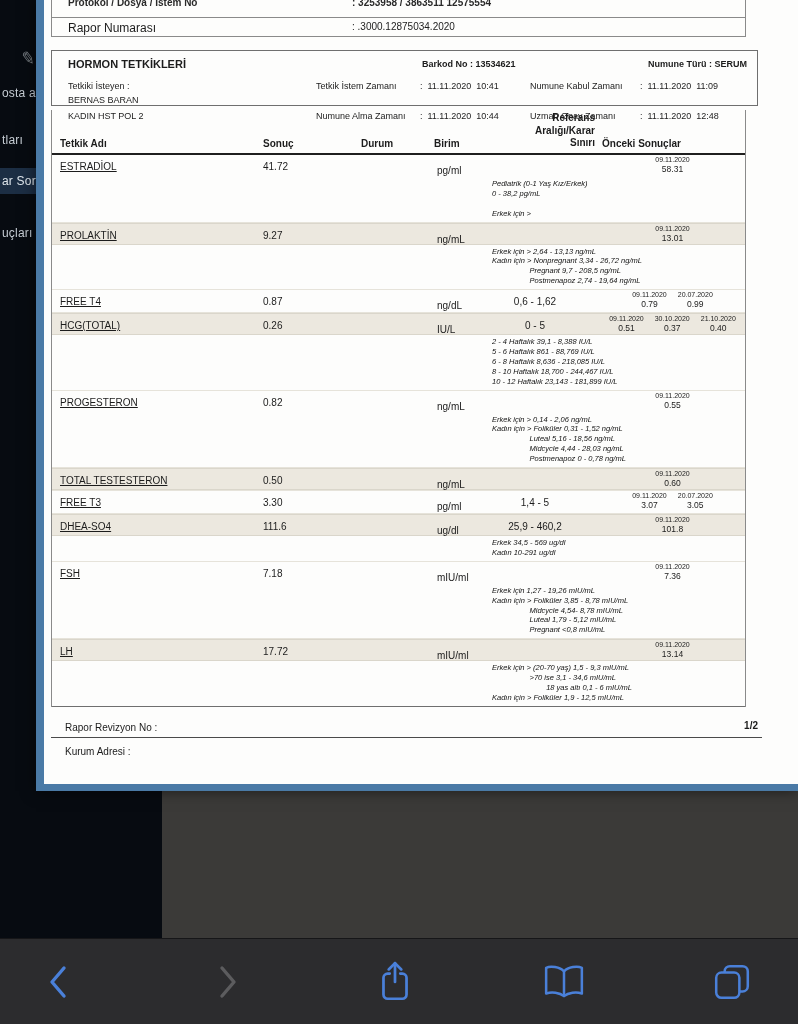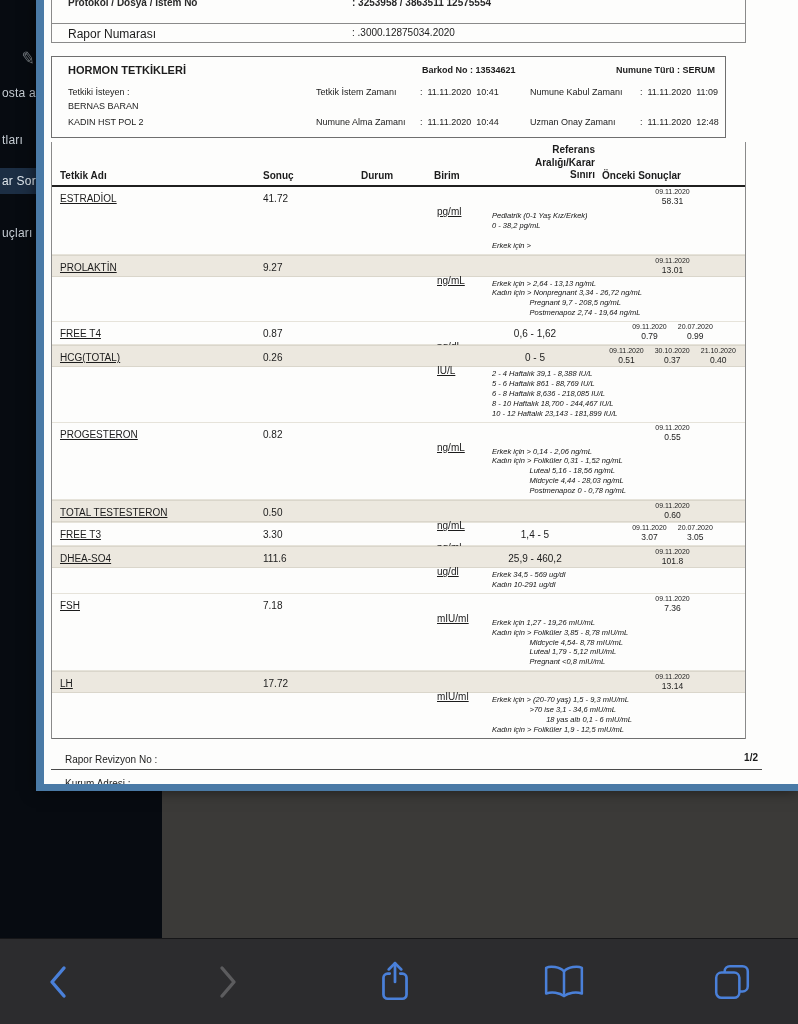--- a/index.html
+++ b/index.html
@@ -15,45 +15,45 @@
   .pencil { position:absolute; left:21px; top:48px; font-size:17px; color:#9aa0a6; opacity:.75;
             transform:rotate(8deg); }
 
   
   .doc { position:absolute; left:36px; top:0; width:762px; height:791px; background:#fdfdfc;
          border-left:8px solid #4a7aa6; border-bottom:7px solid #4a7aa6;
          box-shadow:0 0 14px rgba(0,0,0,.55); }
   .doc-inner { position:relative; width:100%; height:100%; padding:0 0 0 4px; overflow:hidden; }
 
   .topbox { position:relative; margin:0 52px 0 3px; border:1px solid #8a8a8a; border-top:none; }
-  .topbox .r1 { height:24px; border-bottom:1px solid #8a8a8a; overflow:hidden; position:relative; }
+  .topbox .r1 { height:18px; border-bottom:1px solid #8a8a8a; overflow:hidden; position:relative; }
   .topbox .r1 .lbl { position:absolute; left:16px; top:-3px; font-size:10px; font-weight:bold; color:#2a2a2a; }
   .topbox .r1 .val { position:absolute; left:300px; top:-3px; font-size:10px; font-weight:bold; color:#2a2a2a; }
   .topbox .r2 { height:18px; position:relative; }
   .topbox .r2 .lbl { position:absolute; left:16px; top:3px; font-size:12px; }
   .topbox .r2 .val { position:absolute; left:300px; top:3px; font-size:10px; }
 
-  .headbox { position:relative; margin:13px 72px 0 3px; border:1px solid #6f6f6f; height:82px; font-size:9px; }
+  .headbox { position:relative; margin:13px 40px 0 3px; border:1px solid #6f6f6f; height:56px; font-size:9px; }
   .headbox .h-title { position:absolute; left:16px; top:7px; font-size:11px; font-weight:bold; }
   .headbox .h-barkod { position:absolute; left:370px; top:8px; font-weight:bold; }
   .headbox .h-serum { position:absolute; right:10px; top:8px; font-weight:bold; }
   .headbox .lab { white-space:pre; }
   .hb { position:absolute; }
 
   
   .tablewrap { position:relative; margin:4px 52px 0 3px; border-left:1px solid #8a8a8a; border-right:1px solid #8a8a8a; }
   .thead { position:relative; height:45px; border-bottom:2px solid #1f1f1f; font-weight:bold; font-size:10px; }
   .th-bottom { position:absolute; bottom:4px; }
   .th-ref { position:absolute; left:423px; top:2px; width:120px; text-align:right; white-space:pre-line; line-height:1.25; }
   .block { position:relative; border-bottom:1px solid #e6e3da; }
   .mainline { position:relative; height:22px; font-size:10px; }
   .mainline.shaded { background:#ece8df; border-top:1px solid #dad6cb; border-bottom:1px solid #dad6cb; }
   .c-name   { position:absolute; left:8px;  top:6px;text-decoration:underline; }
   .c-result { position:absolute; left:211px; top:6px; }
-  .c-unit   { position:absolute; left:385px; top:19px;text-decoration:underline; }
+  .c-unit   { position:absolute; left:385px; top:10px; }
   .c-range  { position:absolute; left:423px; top:6px; width:120px; text-align:center; }
   .prev { position:absolute; left:538px; top:1px; width:165px; display:flex; justify-content:center; gap:11px; }
   .prev-entry { display:flex; flex-direction:column; align-items:center; }
   .pd { font-size:7px; color:#222; }
   .pv { font-size:8.5px; margin-top:1px; }
   .refs { margin-left:440px; font-style:italic; font-size:7.5px; line-height:1.32;
           white-space:pre; padding:2px 0 3px; color:#111; }
 
   
   .f-reviz { position:relative; margin:11px 36px 0 3px; border-bottom:1px solid #4a4a4a; height:20px; font-size:10px; }

